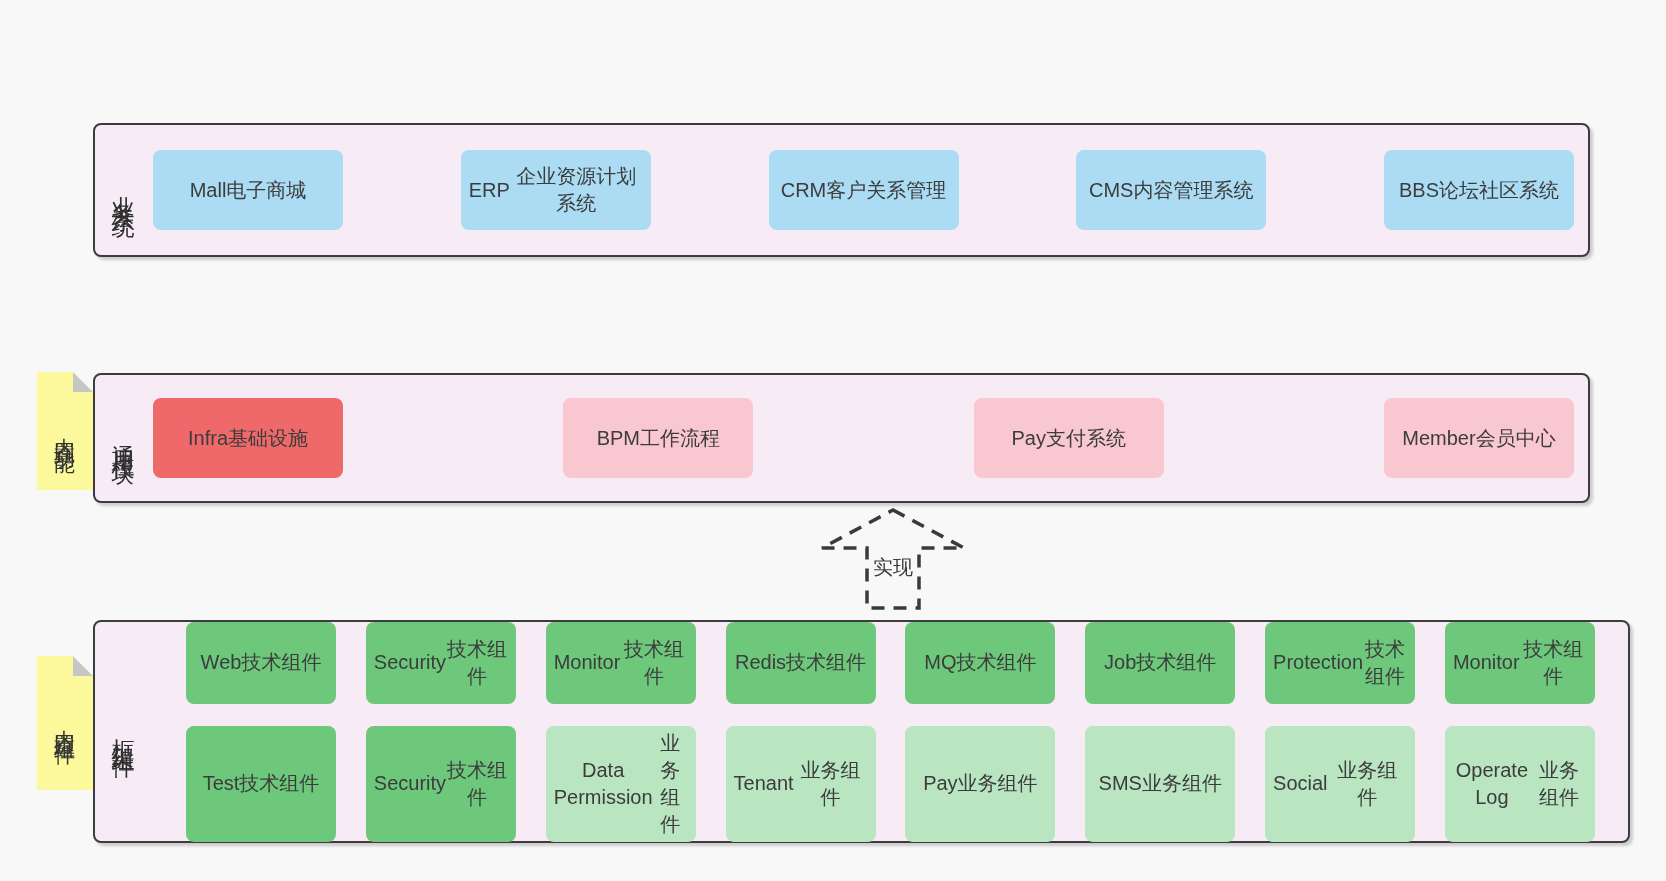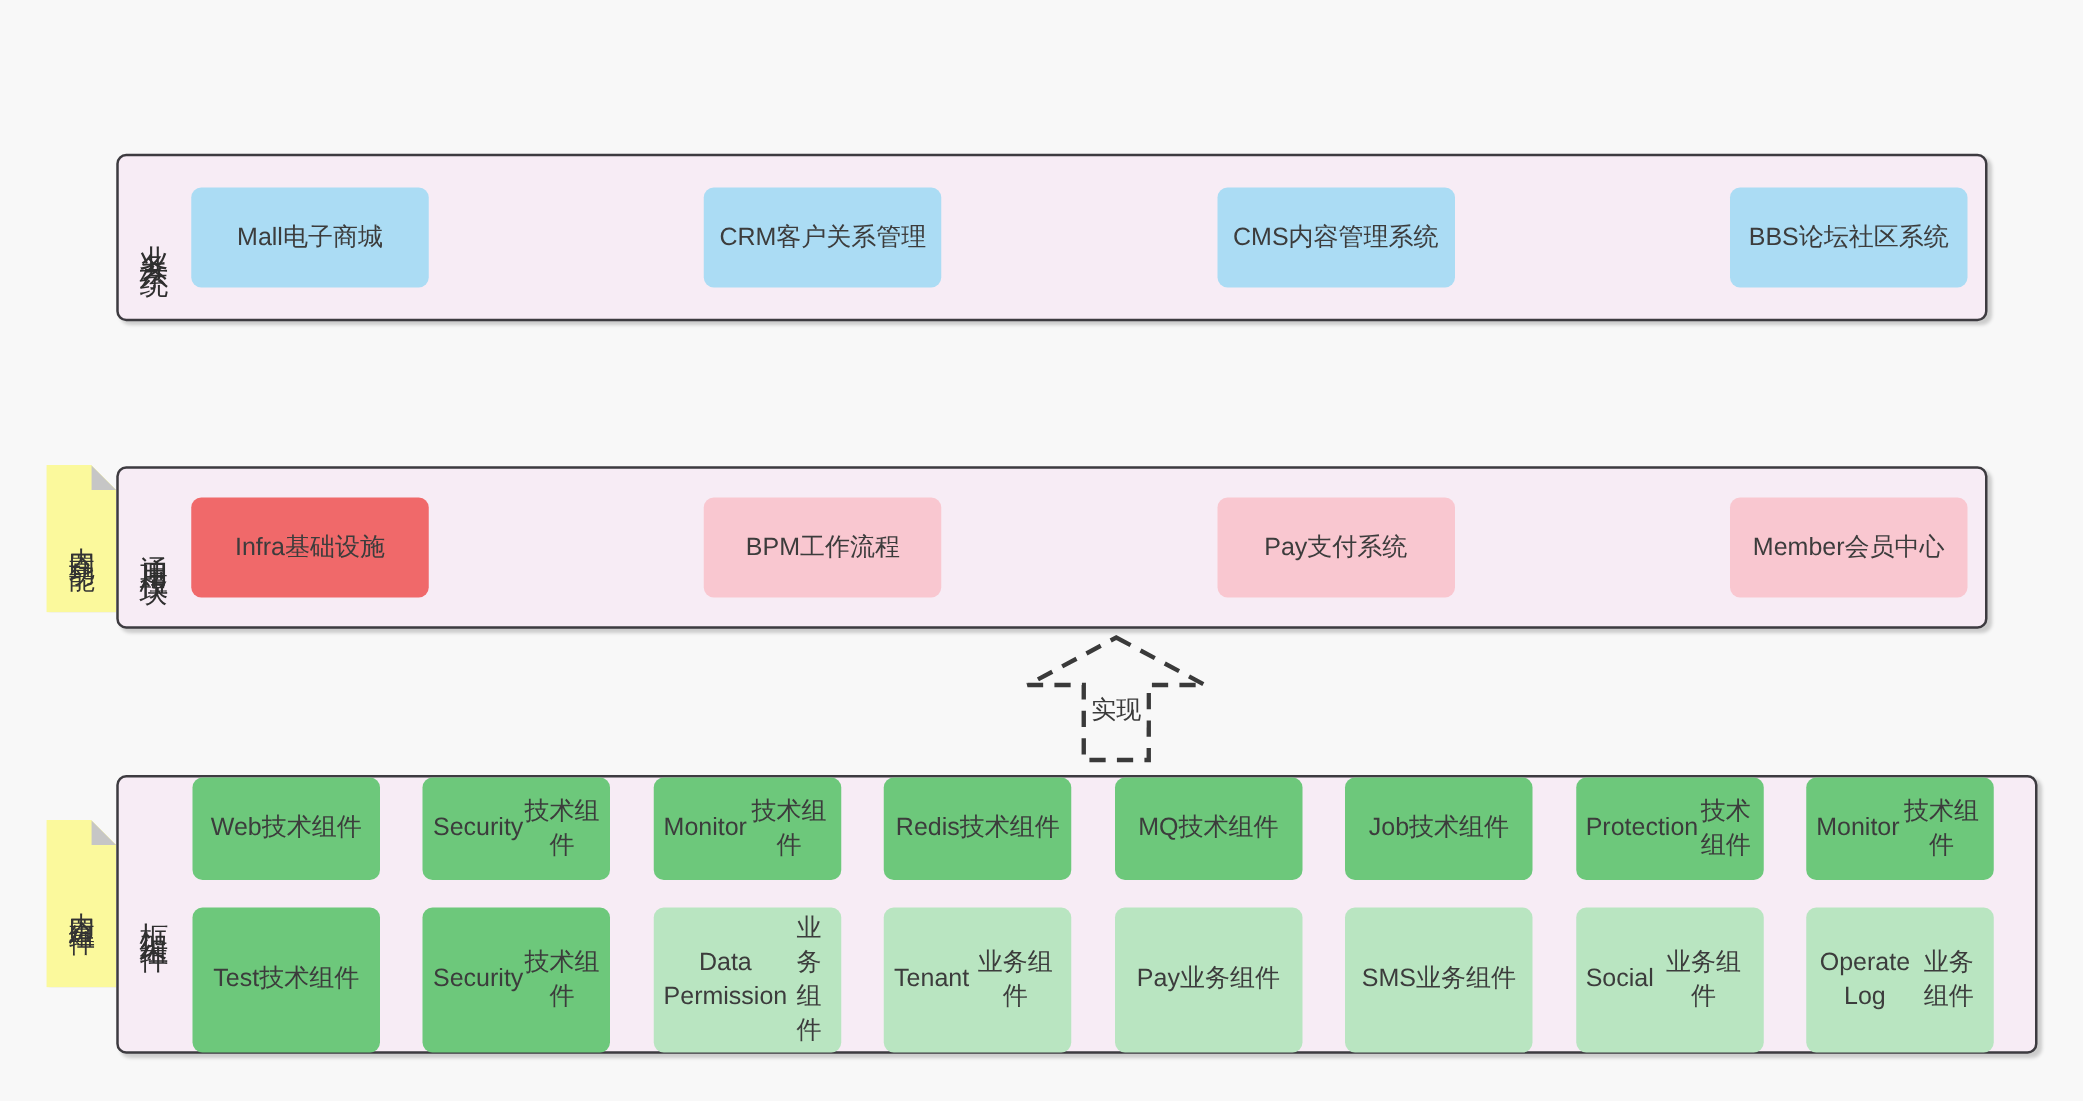--- a/index.html
+++ b/index.html
@@ -128,20 +128,24 @@
     <div class="vlabel-col">
       <div class="vlabel">业务系统</div>
     </div>
     <div class="rows">
       <div class="box-row row-6">
         <div class="box blue">
           <span class="ln">Mall</span>
           <span class="ln">电子商城</span>
         </div>
         <div class="box blue">
+          <span class="ln">ERP</span>
+          <span class="ln">企业资源计划系统</span>
+        </div>
+        <div class="box blue">
           <span class="ln">CRM</span>
           <span class="ln">客户关系管理</span>
         </div>
         <div class="box blue">
           <span class="ln">CMS</span>
           <span class="ln">内容管理系统</span>
         </div>
         <div class="box blue">
           <span class="ln">BBS</span>
           <span class="ln">论坛社区系统</span>
@@ -187,21 +191,21 @@
       <polygon points="75,4 146,42 101,42 101,102 49,102 49,42 4,42" fill="none" stroke="#3a3a3a" stroke-width="3.5" stroke-dasharray="13 9" stroke-linejoin="miter"></polygon>
     </svg>
     <span class="arrow-label">实现</span>
   </div>
 
   <div class="sticky" style="left:37px; top:656px; height:134px;">
     <span class="fold"></span>
     <span class="sticky-text">内置组件</span>
   </div>
 
-  <div class="section" style="left:93px; top:620px; width:1537px; height:223px;">
+  <div class="section" style="left:93px; top:620px; width:1537px; height:223px;gap:32px;">
     <div class="vlabel-col">
       <div class="vlabel">框架组件</div>
     </div>
     <div class="rows">
       <div class="box-row row-8">
         <div class="box green">
           <span class="ln">Web</span>
           <span class="ln">技术组件</span>
         </div>
         <div class="box green">

